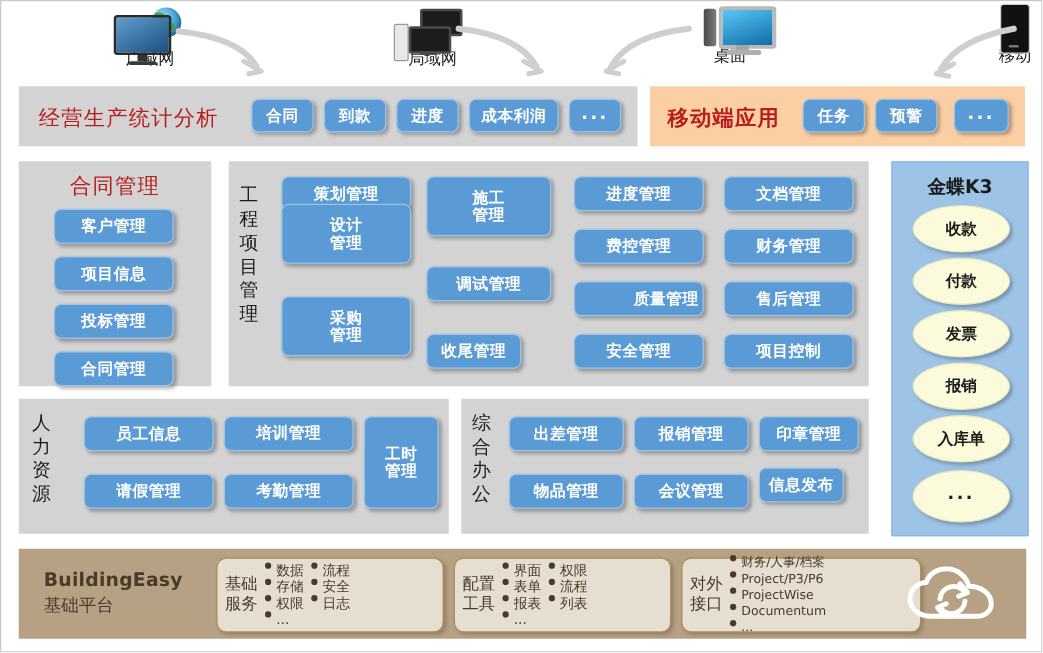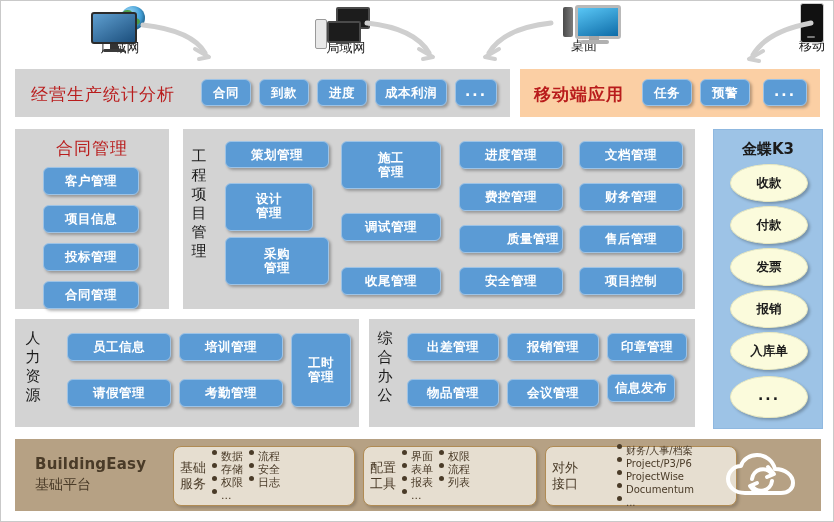--- a/index.html
+++ b/index.html
@@ -64,21 +64,21 @@
   .plat-brand{position:absolute;color:#4a3b28;}
   .plat-brand .b1{font-size:15px;font-weight:bold;letter-spacing:.2px;}
   .plat-brand .b2{font-size:14px;margin-top:3px;}
   .pcard{position:absolute;background:#e6ded0;border:1px solid #b08b54;border-radius:8px;
     box-shadow:2px 2px 3px rgba(0,0,0,.18);display:flex;align-items:center;}
   .pcard .lbl{font-size:13px;color:#4a3b28;line-height:16px;text-align:center;padding:0 6px;white-space:pre-line;}
   .pcard .cols{display:flex;}
   .pcard ul{list-style:none;margin:0;padding:0;}
   .pcard li{font-size:11px;color:#4a3b28;line-height:13px;display:flex;align-items:flex-start;white-space:nowrap;}
   .pcard li .dot{width:5px;height:5px;border-radius:50%;background:#4a3b28;margin-right:4px;flex:none;}
-  .pcard li.en{font-size:10px;margin-left:33px;}
+  .pcard li.en{font-size:10px;}
 
   .cloud{position:absolute;}
 </style>
 </head>
 <body>
 
 <div class="page">
 
   <div class="devices">
 
@@ -162,45 +162,45 @@
     <div class="btn" style="left:28px;top:38px;width:96px;height:28px;">客户管理</div>
     <div class="btn" style="left:28px;top:76px;width:96px;height:28px;">项目信息</div>
     <div class="btn" style="left:28px;top:114px;width:96px;height:28px;">投标管理</div>
     <div class="btn" style="left:28px;top:152px;width:96px;height:28px;">合同管理</div>
   </div>
 
   <div class="band" style="left:182px;top:128px;width:512px;height:180px;">
     <div class="vlabel" style="left:6px;top:18px;">工程项目管理</div>
 
     <div class="btn" style="left:42px;top:12px;width:104px;height:27px;">策划管理</div>
-    <div class="btn" style="left:42px;top:54px;width:88px;height:48px;white-space:pre-line;font-family:Liberation Mono, monospace;">设计
+    <div class="btn" style="left:42px;top:34px;width:104px;height:48px;white-space:pre-line;">设计
 管理</div>
     <div class="btn" style="left:42px;top:108px;width:104px;height:48px;white-space:pre-line;">采购
 管理</div>
 
     <div class="btn" style="left:158px;top:12px;width:100px;height:48px;white-space:pre-line;">施工
 管理</div>
     <div class="btn" style="left:158px;top:84px;width:100px;height:28px;">调试管理</div>
-    <div class="btn" style="left:158px;top:138px;width:100px;height:28px;">收尾管理</div>
+    <div class="btn" style="left:158px;top:138px;width:76px;height:28px;">收尾管理</div>
 
     <div class="btn" style="left:276px;top:12px;width:104px;height:28px;">进度管理</div>
     <div class="btn" style="left:276px;top:54px;width:104px;height:28px;">费控管理</div>
     <div class="btn" style="left:276px;top:96px;width:104px;height:28px;padding-left:44px;">质量管理</div>
     <div class="btn" style="left:276px;top:138px;width:104px;height:28px;">安全管理</div>
 
     <div class="btn" style="left:396px;top:12px;width:104px;height:28px;">文档管理</div>
     <div class="btn" style="left:396px;top:54px;width:104px;height:28px;">财务管理</div>
     <div class="btn" style="left:396px;top:96px;width:104px;height:28px;">售后管理</div>
     <div class="btn" style="left:396px;top:138px;width:104px;height:28px;">项目控制</div>
   </div>
 
   <div class="band" style="left:14px;top:318px;width:344px;height:108px;">
     <div class="vlabel" style="left:8px;top:10px;">人力资源</div>
     <div class="btn" style="left:52px;top:14px;width:104px;height:28px;">员工信息</div>
-    <div class="btn" style="left:164px;top:14px;width:104px;height:28px;">培训管理</div>
+    <div class="btn" style="left:164px;top:14px;width:104px;height:28px;font-family:Liberation Mono, monospace;">培训管理</div>
     <div class="btn" style="left:52px;top:60px;width:104px;height:28px;">请假管理</div>
     <div class="btn" style="left:164px;top:60px;width:104px;height:28px;">考勤管理</div>
     <div class="btn" style="left:276px;top:14px;width:60px;height:74px;white-space:pre-line;">工时
 管理</div>
   </div>
 
   <div class="band" style="left:368px;top:318px;width:326px;height:108px;">
     <div class="vlabel" style="left:6px;top:10px;">综合办公</div>
     <div class="btn" style="left:38px;top:14px;width:92px;height:28px;">出差管理</div>
     <div class="btn" style="left:138px;top:14px;width:92px;height:28px;">报销管理</div>

